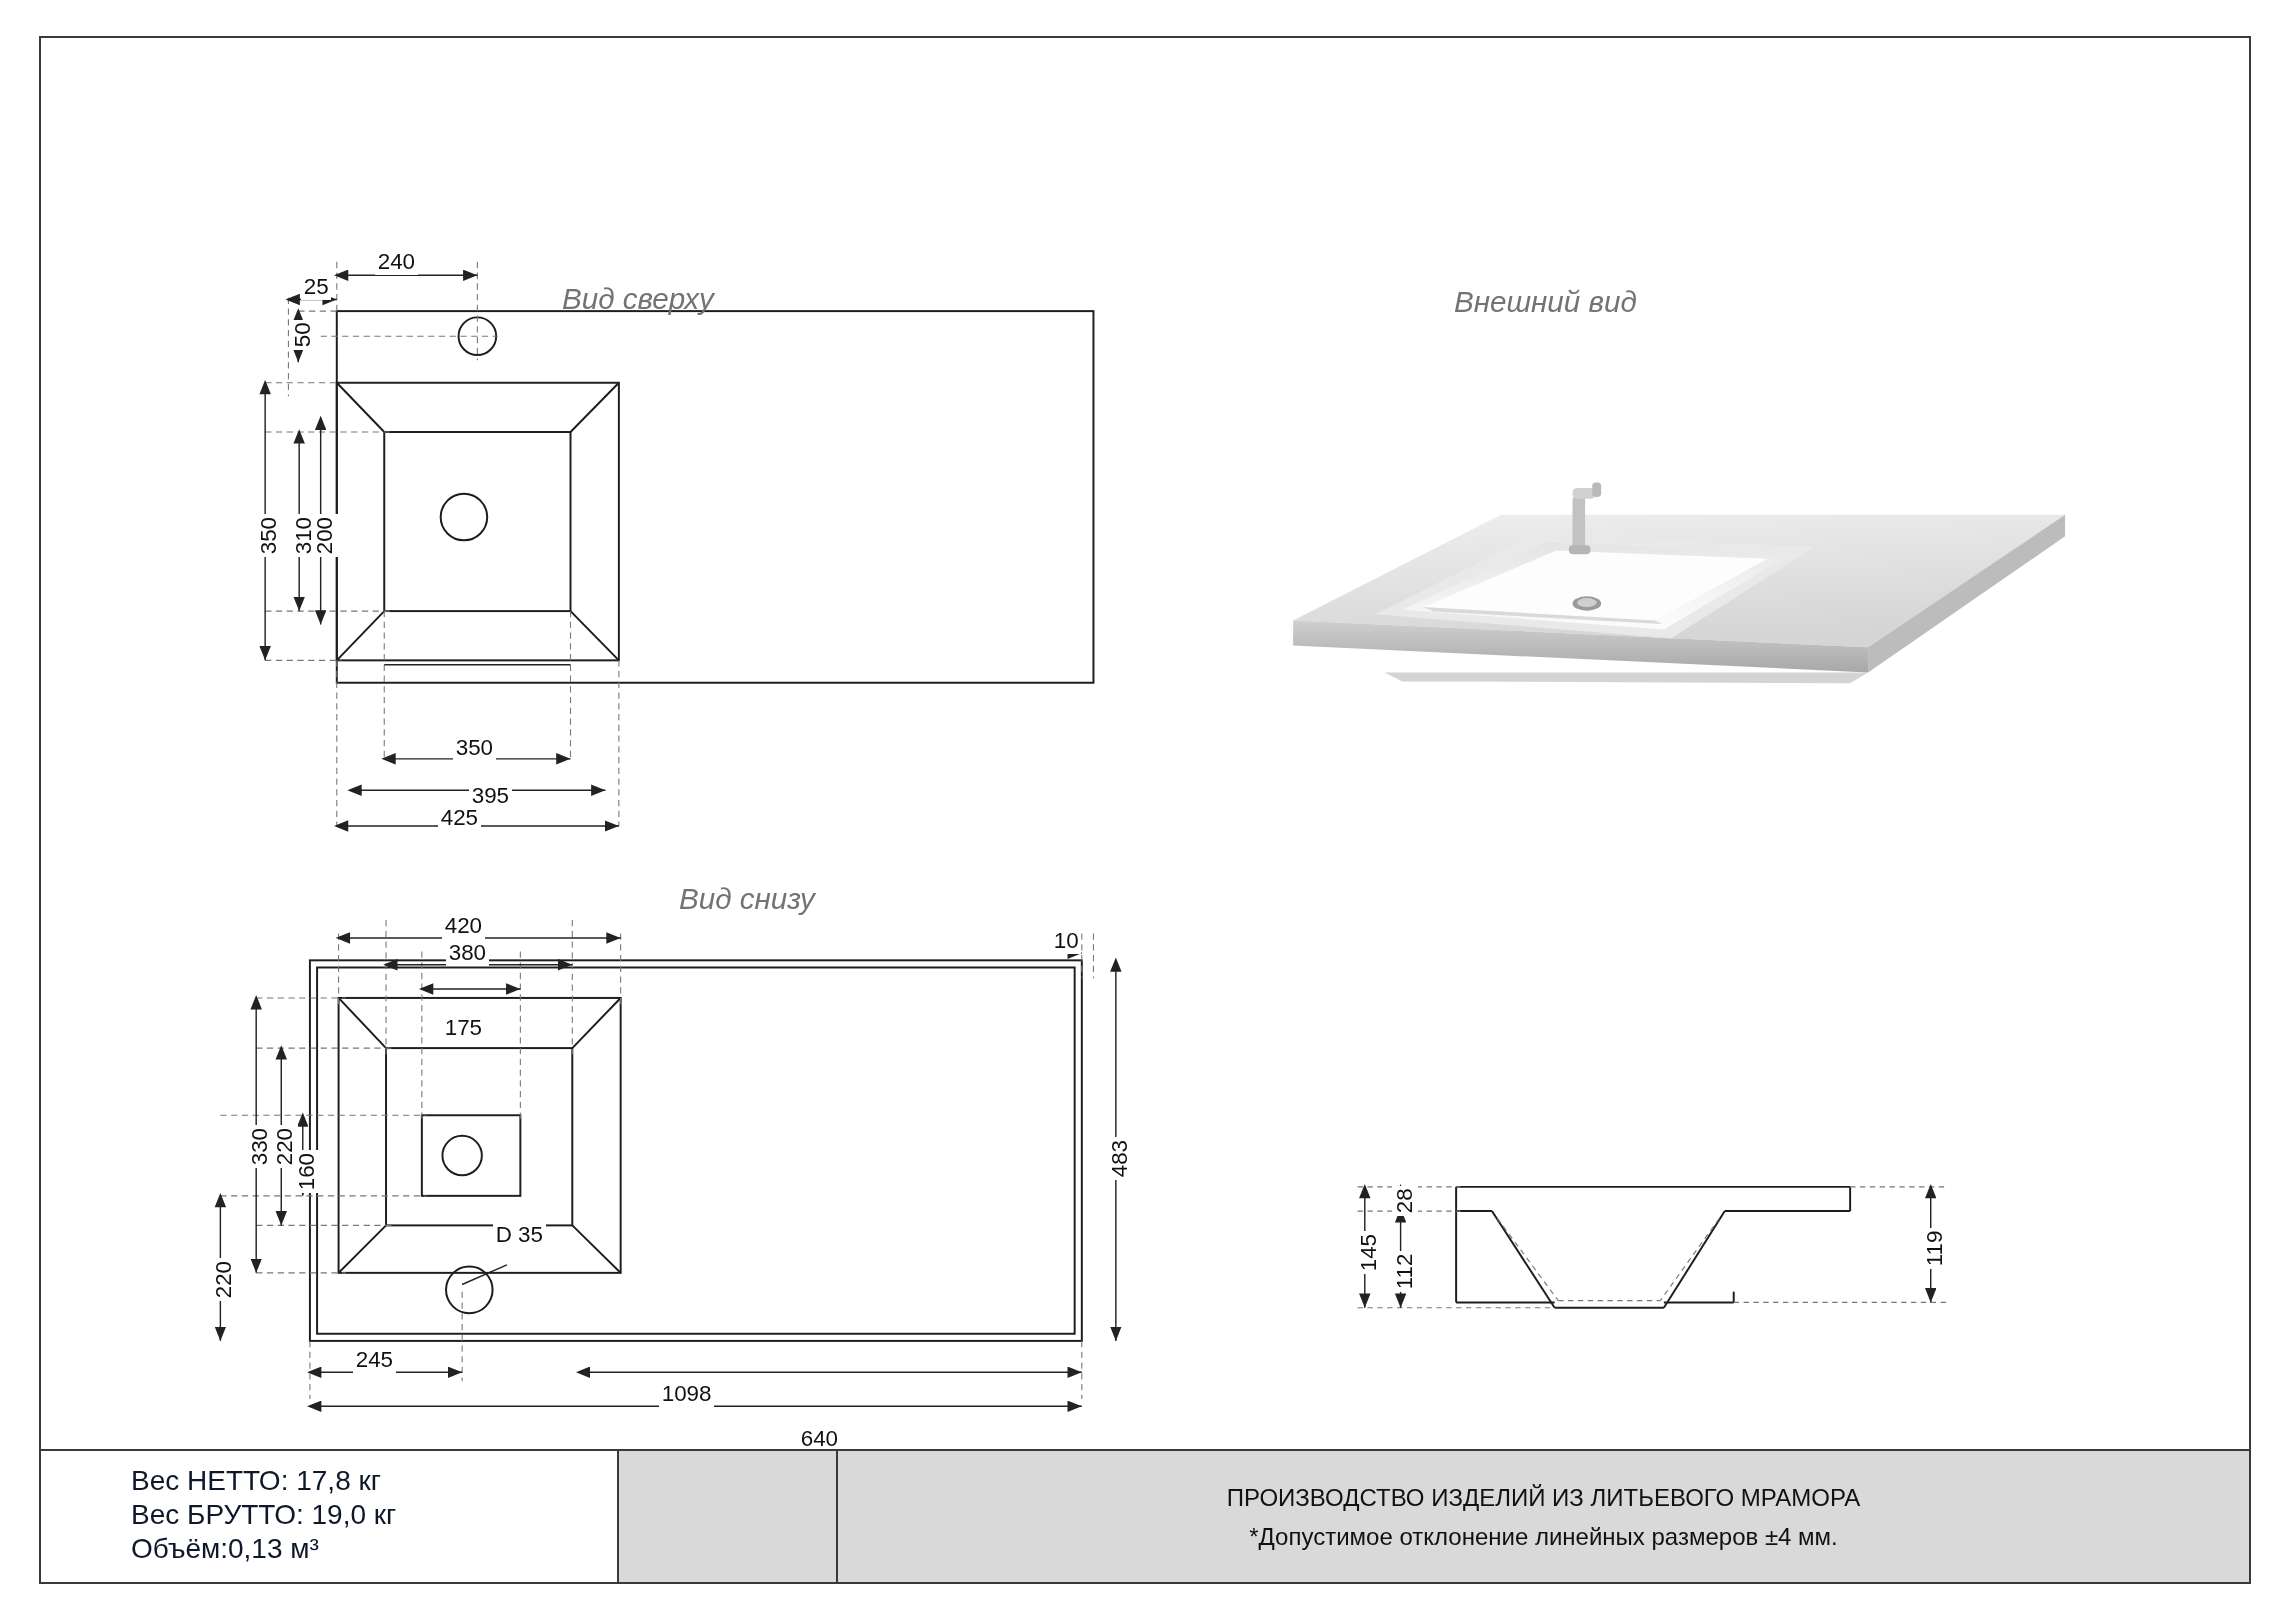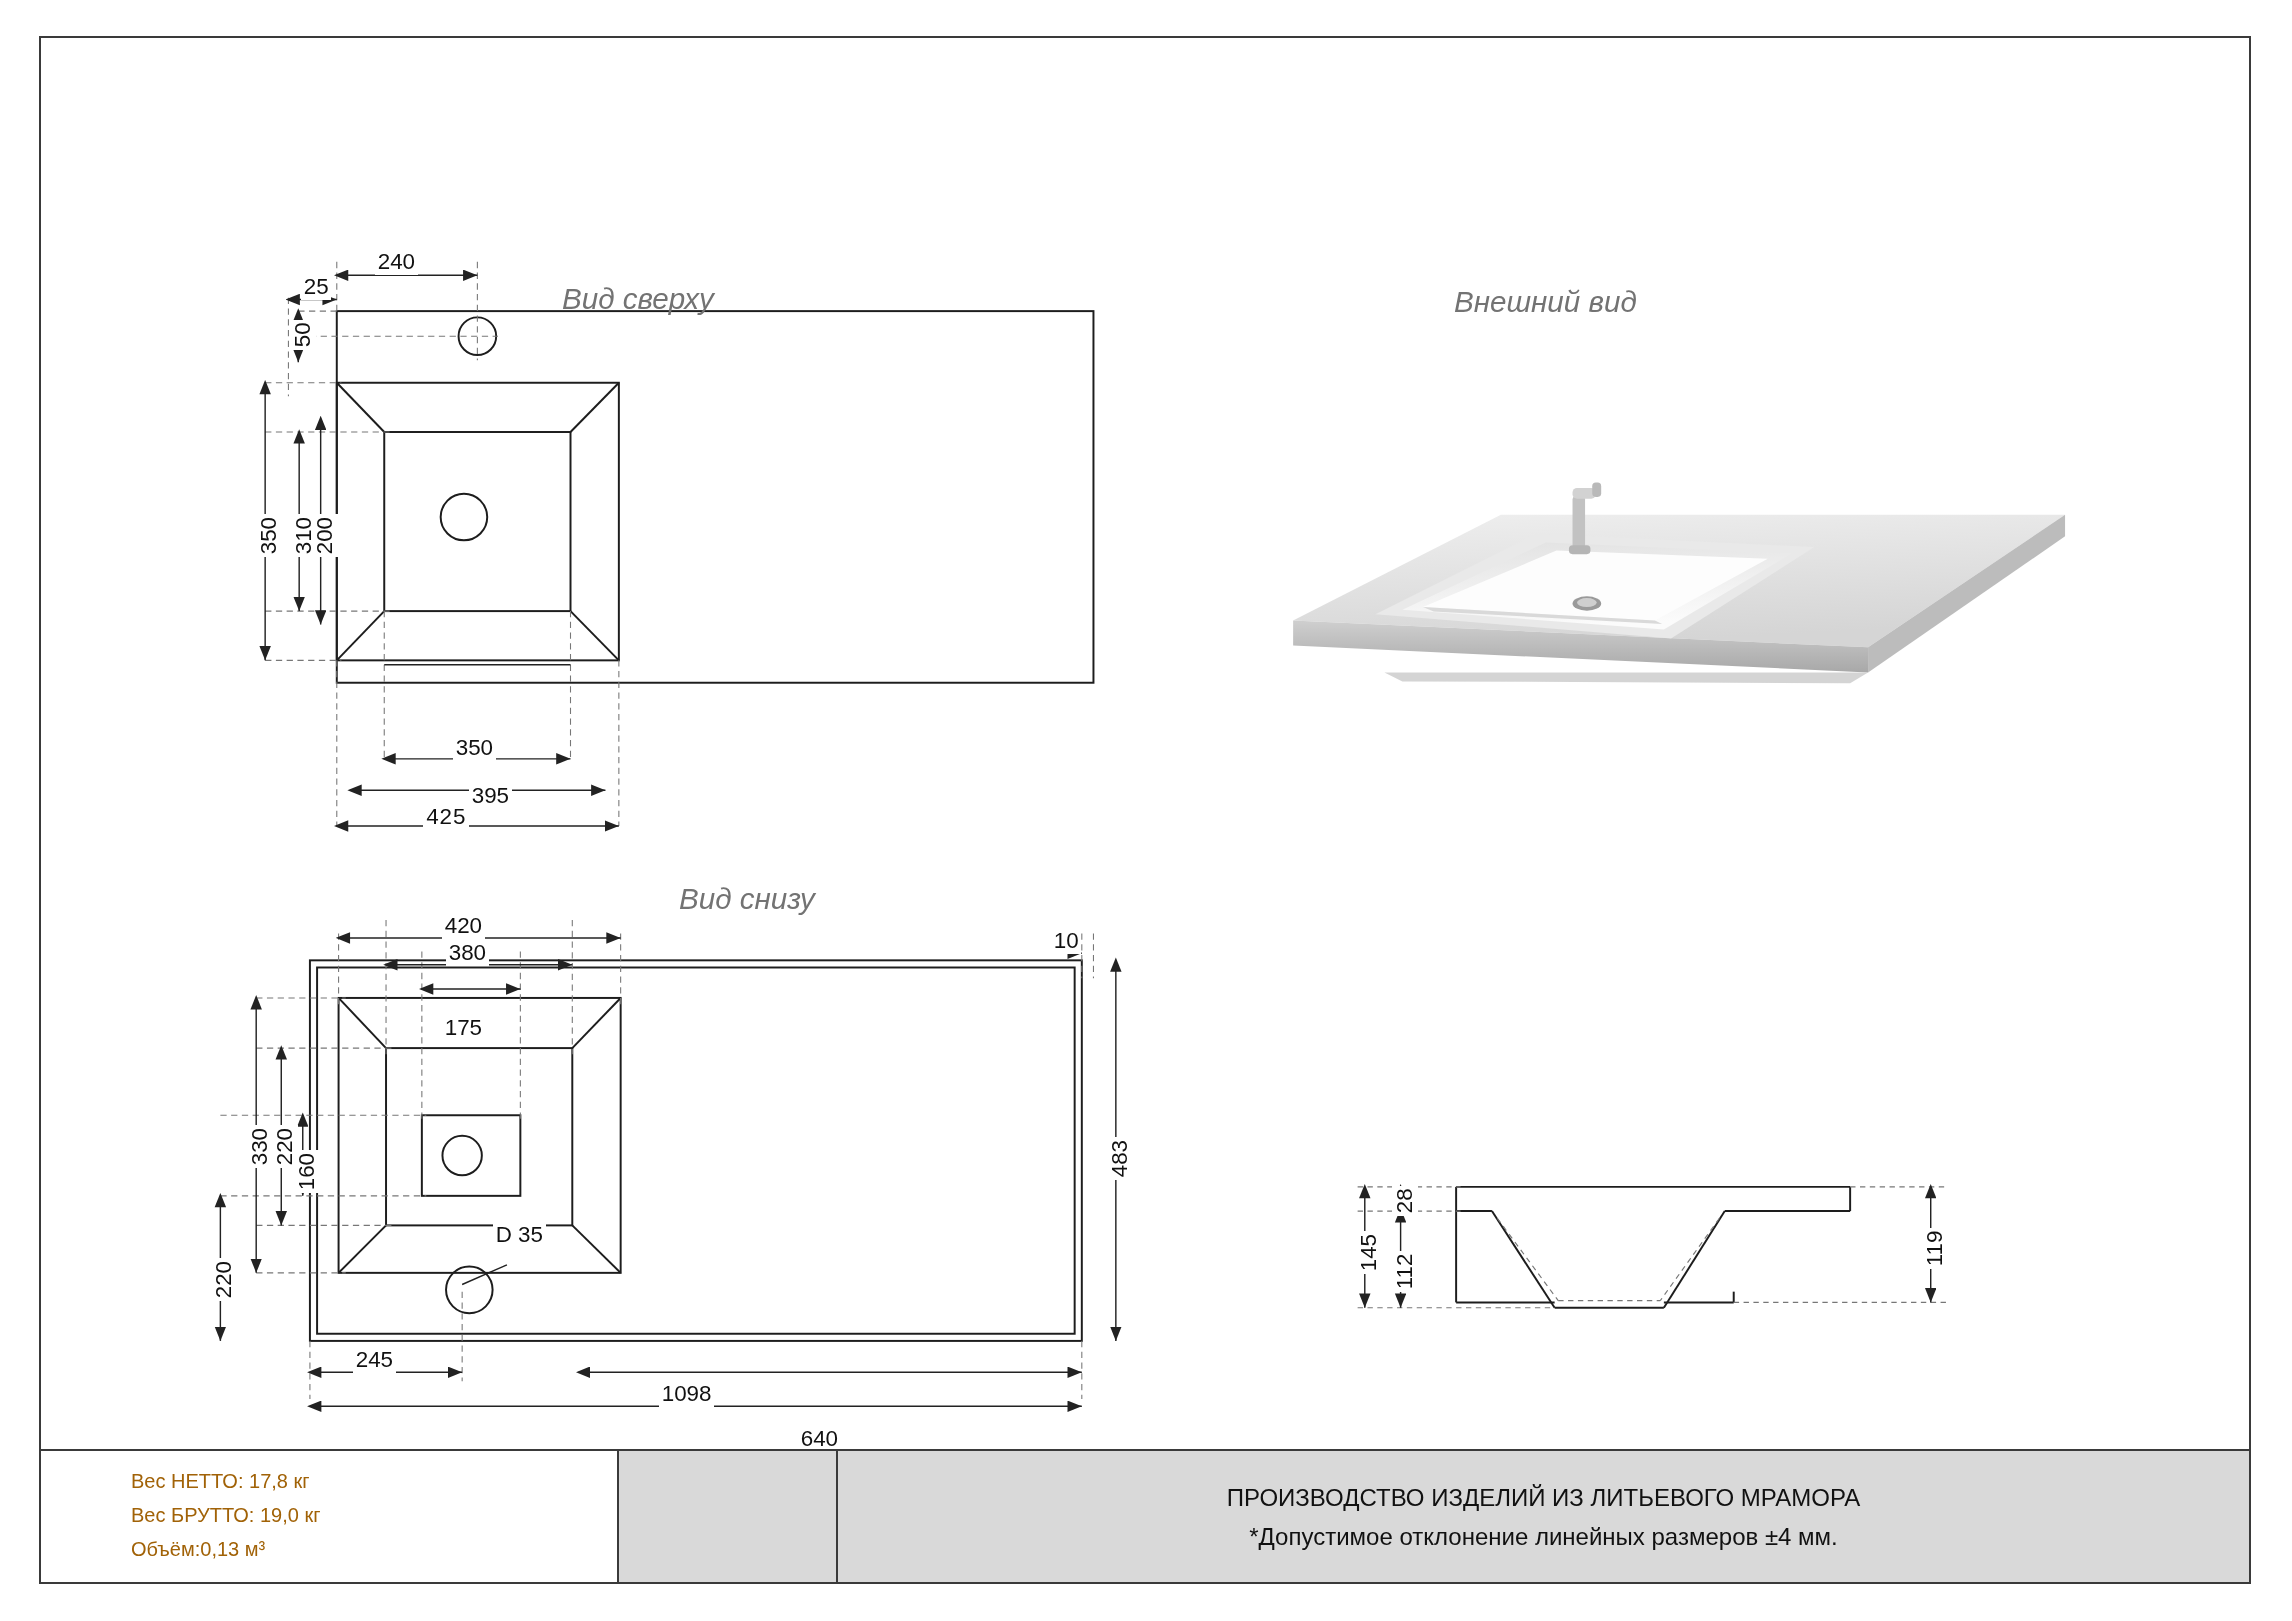--- a/index.html
+++ b/index.html
@@ -47,23 +47,23 @@
     display: flex;
   }
   .tb-left {
     width: 578px;
     box-sizing: border-box;
     border-right: 2.7px solid #3a3a3a;
     padding: 12.5px 0 0 90px;
     background: #fff;
   }
   .tb-left div {
-    font-size: 20px;
+    font-size: 28px;
     line-height: 34px;
-    color: #a16207;
+    color: #0f172a;
     white-space: nowrap;
   }
   .tb-mid {
     width: 219px;
     background: #d9d9d9;
     border-right: 2.7px solid #3a3a3a;
     box-sizing: border-box;
   }
   .tb-right {
     flex: 1;
@@ -327,21 +327,21 @@
     <div class="view-title" id="title-exterior">Внешний вид</div>
 
     <div class="dim" style="left:334px;  top:211px;">240</div>
     <div class="dim" style="left:260px;  top:236px;">25</div>
     <div class="dim vert" style="left:249px; top:312px;">50</div>
     <div class="dim vert" style="left:215px; top:519px;">350</div>
     <div class="dim vert" style="left:250px; top:519px;">310</div>
     <div class="dim vert" style="left:271px; top:519px;">200</div>
     <div class="dim" style="left:412px; top:697px;">350</div>
     <div class="dim" style="left:428px; top:733px;margin-top:12px;">395</div>
-    <div class="dim" style="left:382px; top:767px;font-family:Liberation Mono, monospace;">425</div>
+    <div class="dim" style="left:397px; top:767px;">425</div>
 
     <div class="dim" style="left:401px;  top:875px;">420</div>
     <div class="dim" style="left:405px;  top:902px;">380</div>
     <div class="dim" style="left:401px;  top:977px;">175</div>
     <div class="dim" style="left:1010px; top:890px;">10</div>
     <div class="dim vert" style="left:206px; top:1130px;">330</div>
     <div class="dim vert" style="left:231px; top:1130px;">220</div>
     <div class="dim vert" style="left:253px; top:1155px;">160</div>
     <div class="dim vert" style="left:170px; top:1263px;">220</div>
     <div class="dim vert" style="left:1066px; top:1142px;">483</div>

